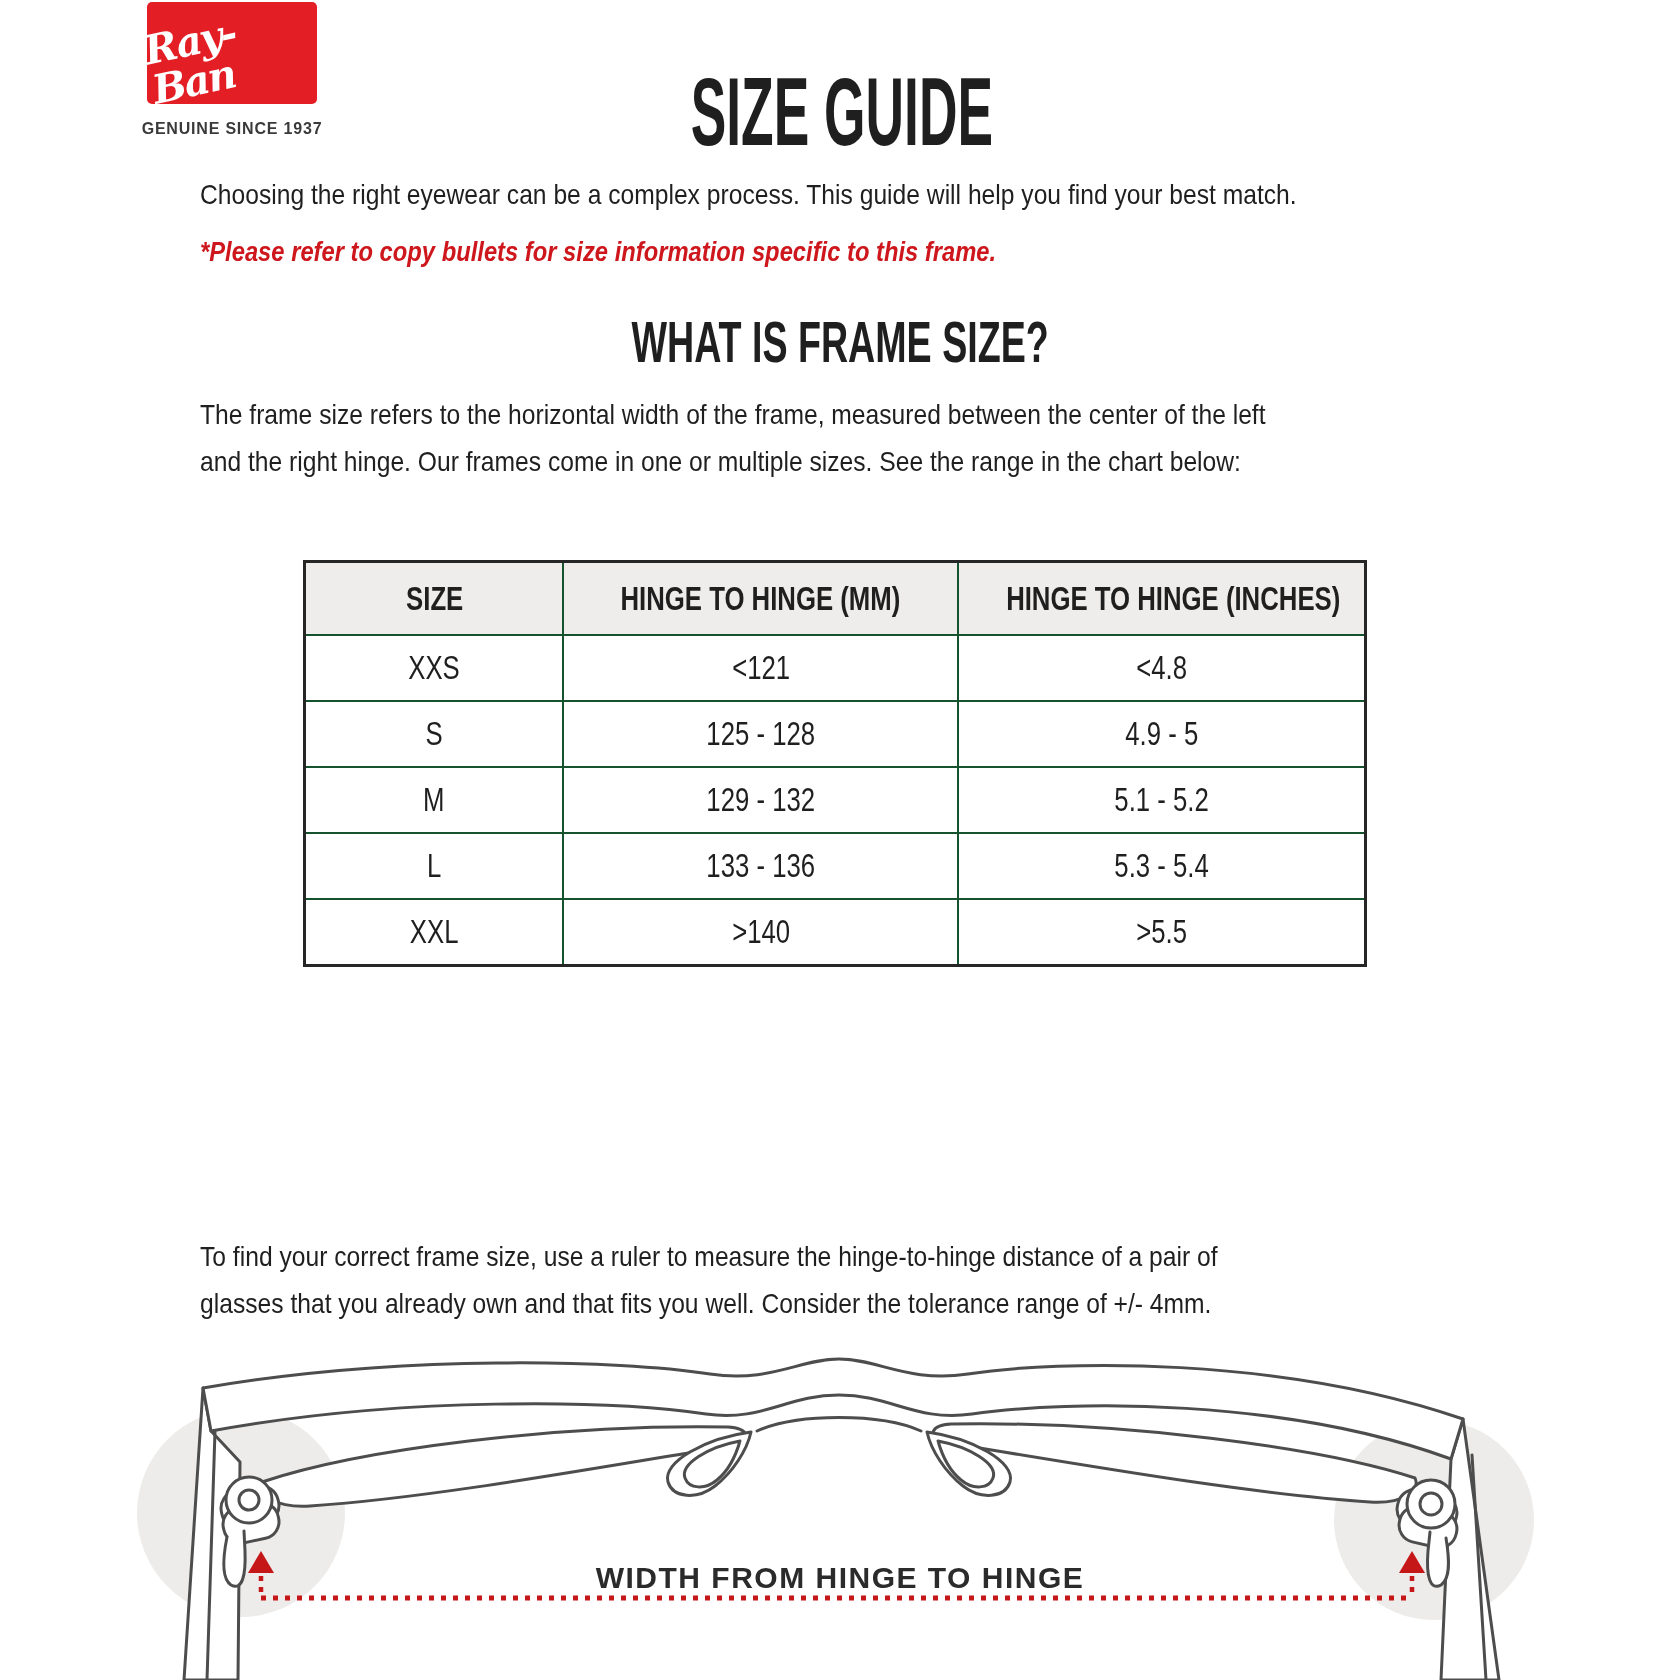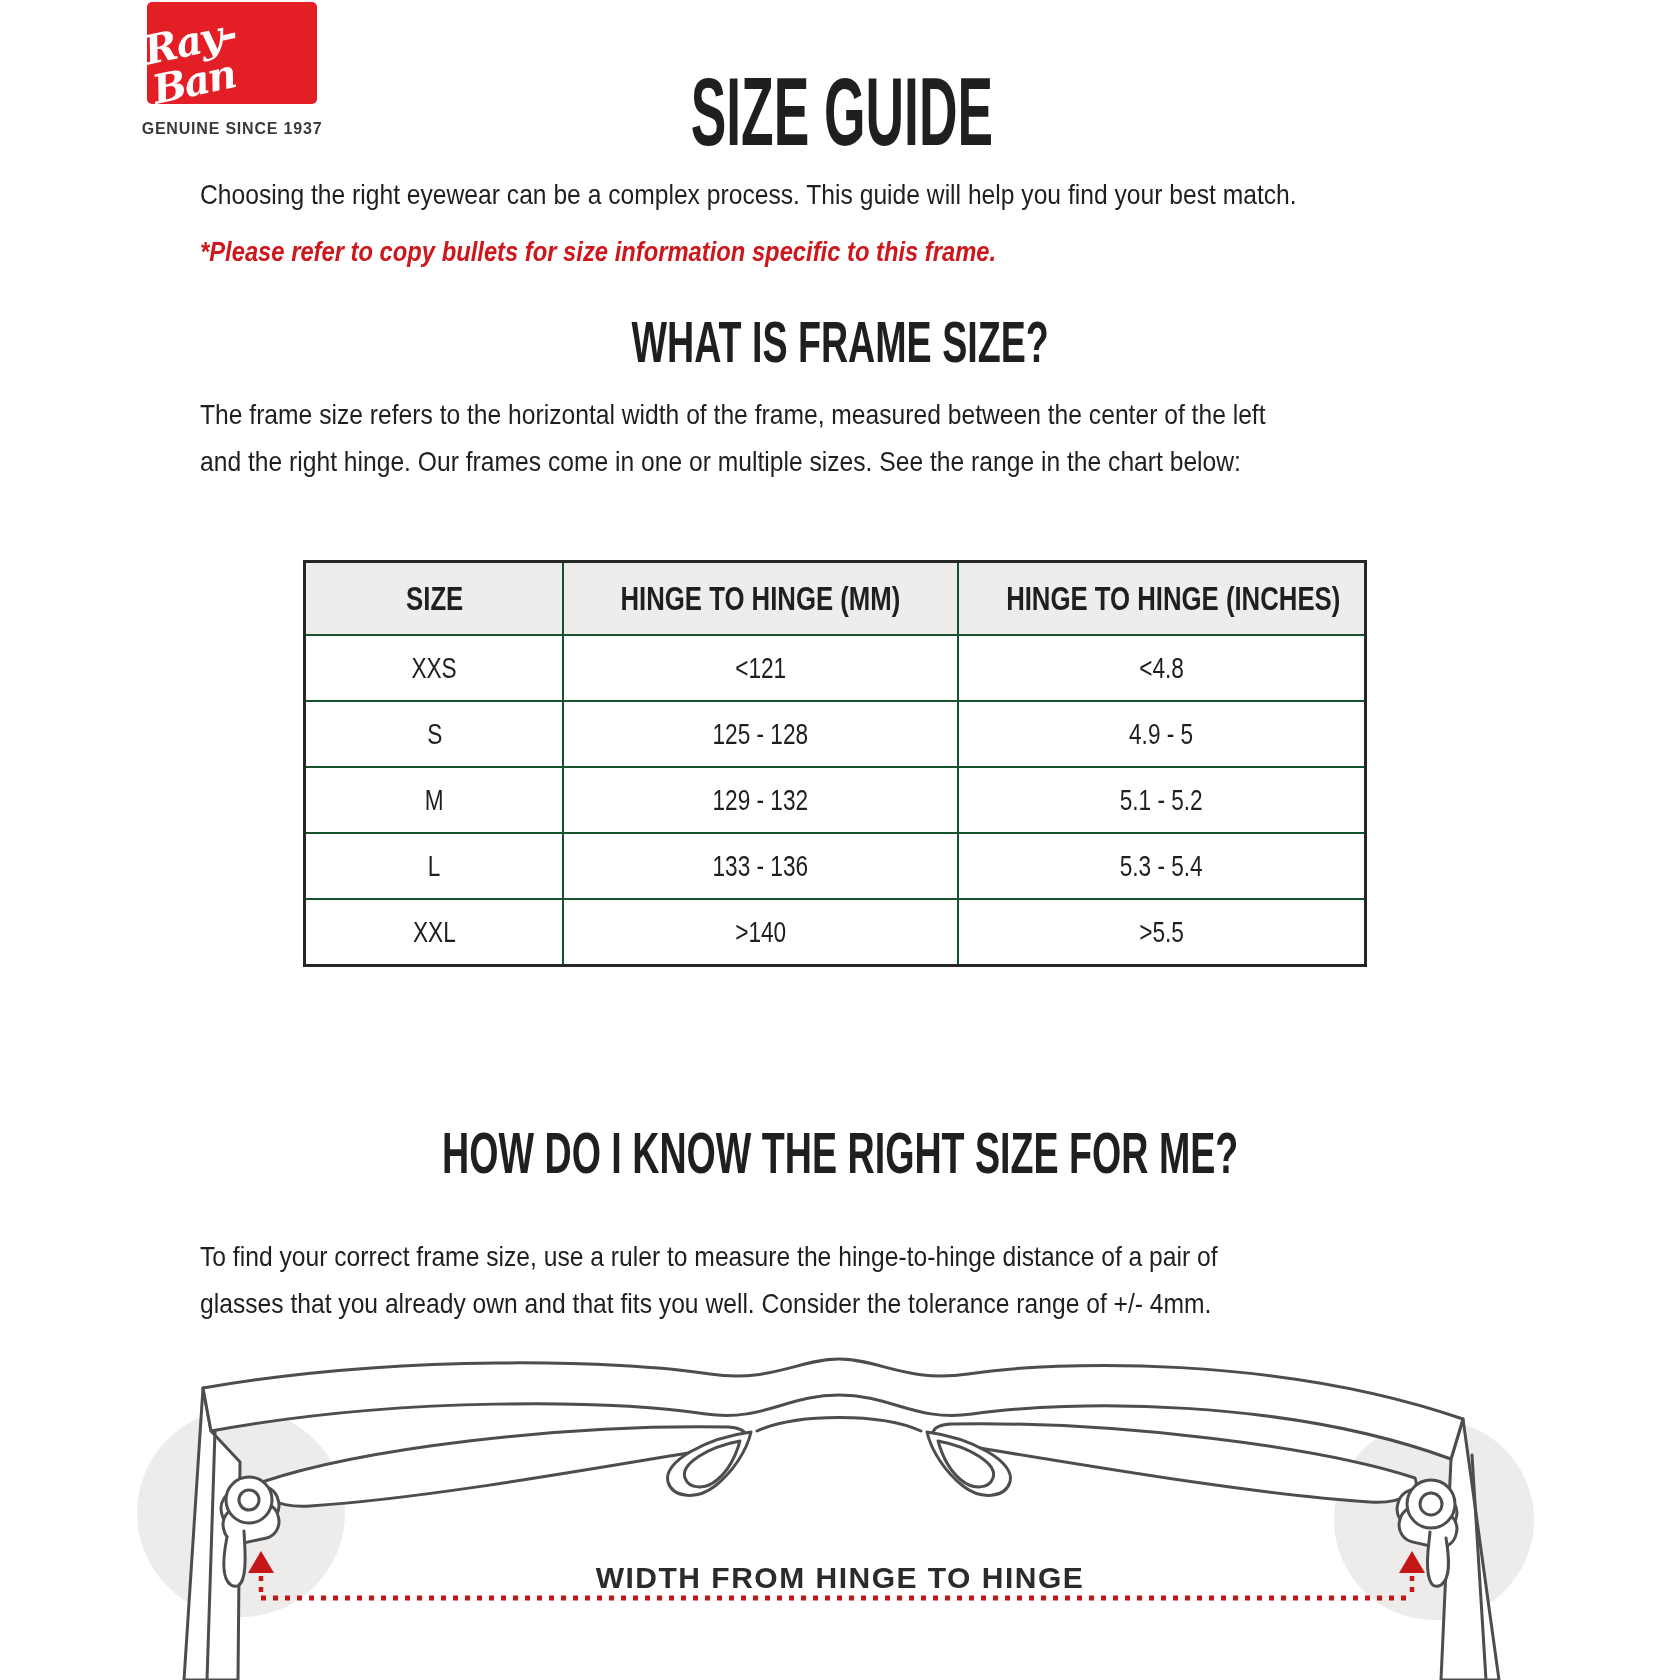--- a/index.html
+++ b/index.html
@@ -32,21 +32,21 @@
   .para1{top:391px;font-size:28px;line-height:47px;}
   .para2{top:1233px;font-size:28px;line-height:47px;}
   
   .tablewrap{position:absolute;left:303px;top:560px;width:1064px;}
   table.size{border-collapse:collapse;width:100%;table-layout:fixed;
     border:3px solid #262626;}
   table.size th,table.size td{border:2px solid #14532d;text-align:center;
     vertical-align:middle;padding:0;}
   table.size th{height:71px;background:var(--header-bg,#EFEDEB);
     font-size:33px;font-weight:bold;}
-  table.size td{height:64px;font-size:29px;font-weight:normal;border-radius:16px;}
+  table.size td{height:64px;font-size:33px;font-weight:normal;border-radius:16px;}
   table.size col.c1{width:24.4%;} table.size col.c2{width:37.2%;} table.size col.c3{width:38.4%;}
   .cond{display:inline-block;transform:scaleX(.78);transform-origin:50% 50%;white-space:nowrap;}
   
   .diagram{position:absolute;left:0;top:1330px;width:1680px;height:350px;}
   .measure-label{position:absolute;left:0;top:1562px;width:100%;text-align:center;
     font-size:30px;line-height:32px;font-weight:bold;letter-spacing:1.5px;color:#2b2b2b;}
 </style>
 </head>
 <body>
 
@@ -107,23 +107,20 @@
           </tr>
           <tr>
             <td><span class="cond">XXL</span></td>
             <td><span class="cond">&gt;140</span></td>
             <td><span class="cond">&gt;5.5</span></td>
           </tr>
         </tbody>
     </table>
   </div>
 
-  <div class="h2 rightsize">
-    <span class="cond2">HOW DO I KNOW THE RIGHT SIZE FOR ME?</span>
-  </div>
   <div class="copy para2">To find your correct frame size, use a ruler to measure the hinge-to-hinge distance of a pair of
 glasses that you already own and that fits you well. Consider the tolerance range of +/- 4mm.</div>
 
   <svg class="diagram" viewBox="0 0 1680 350" width="1680" height="350">
     <g>
       <circle cx="241" cy="183" r="104" fill="#EDECEA"></circle>
       <circle cx="1434" cy="190" r="100" fill="#EDECEA"></circle>
     </g>
     <g fill="none" stroke="#4d4d4d" stroke-width="3" stroke-linecap="round" stroke-linejoin="round">
 

